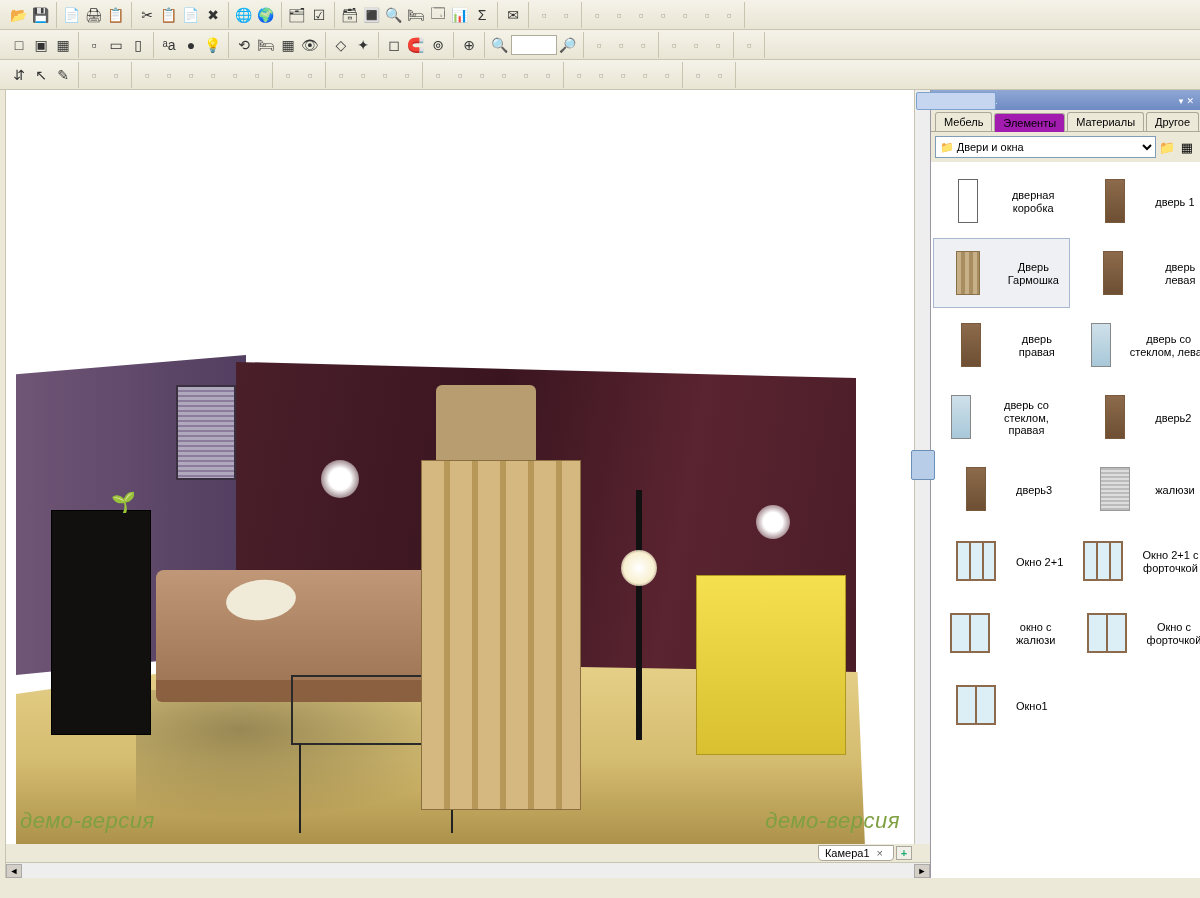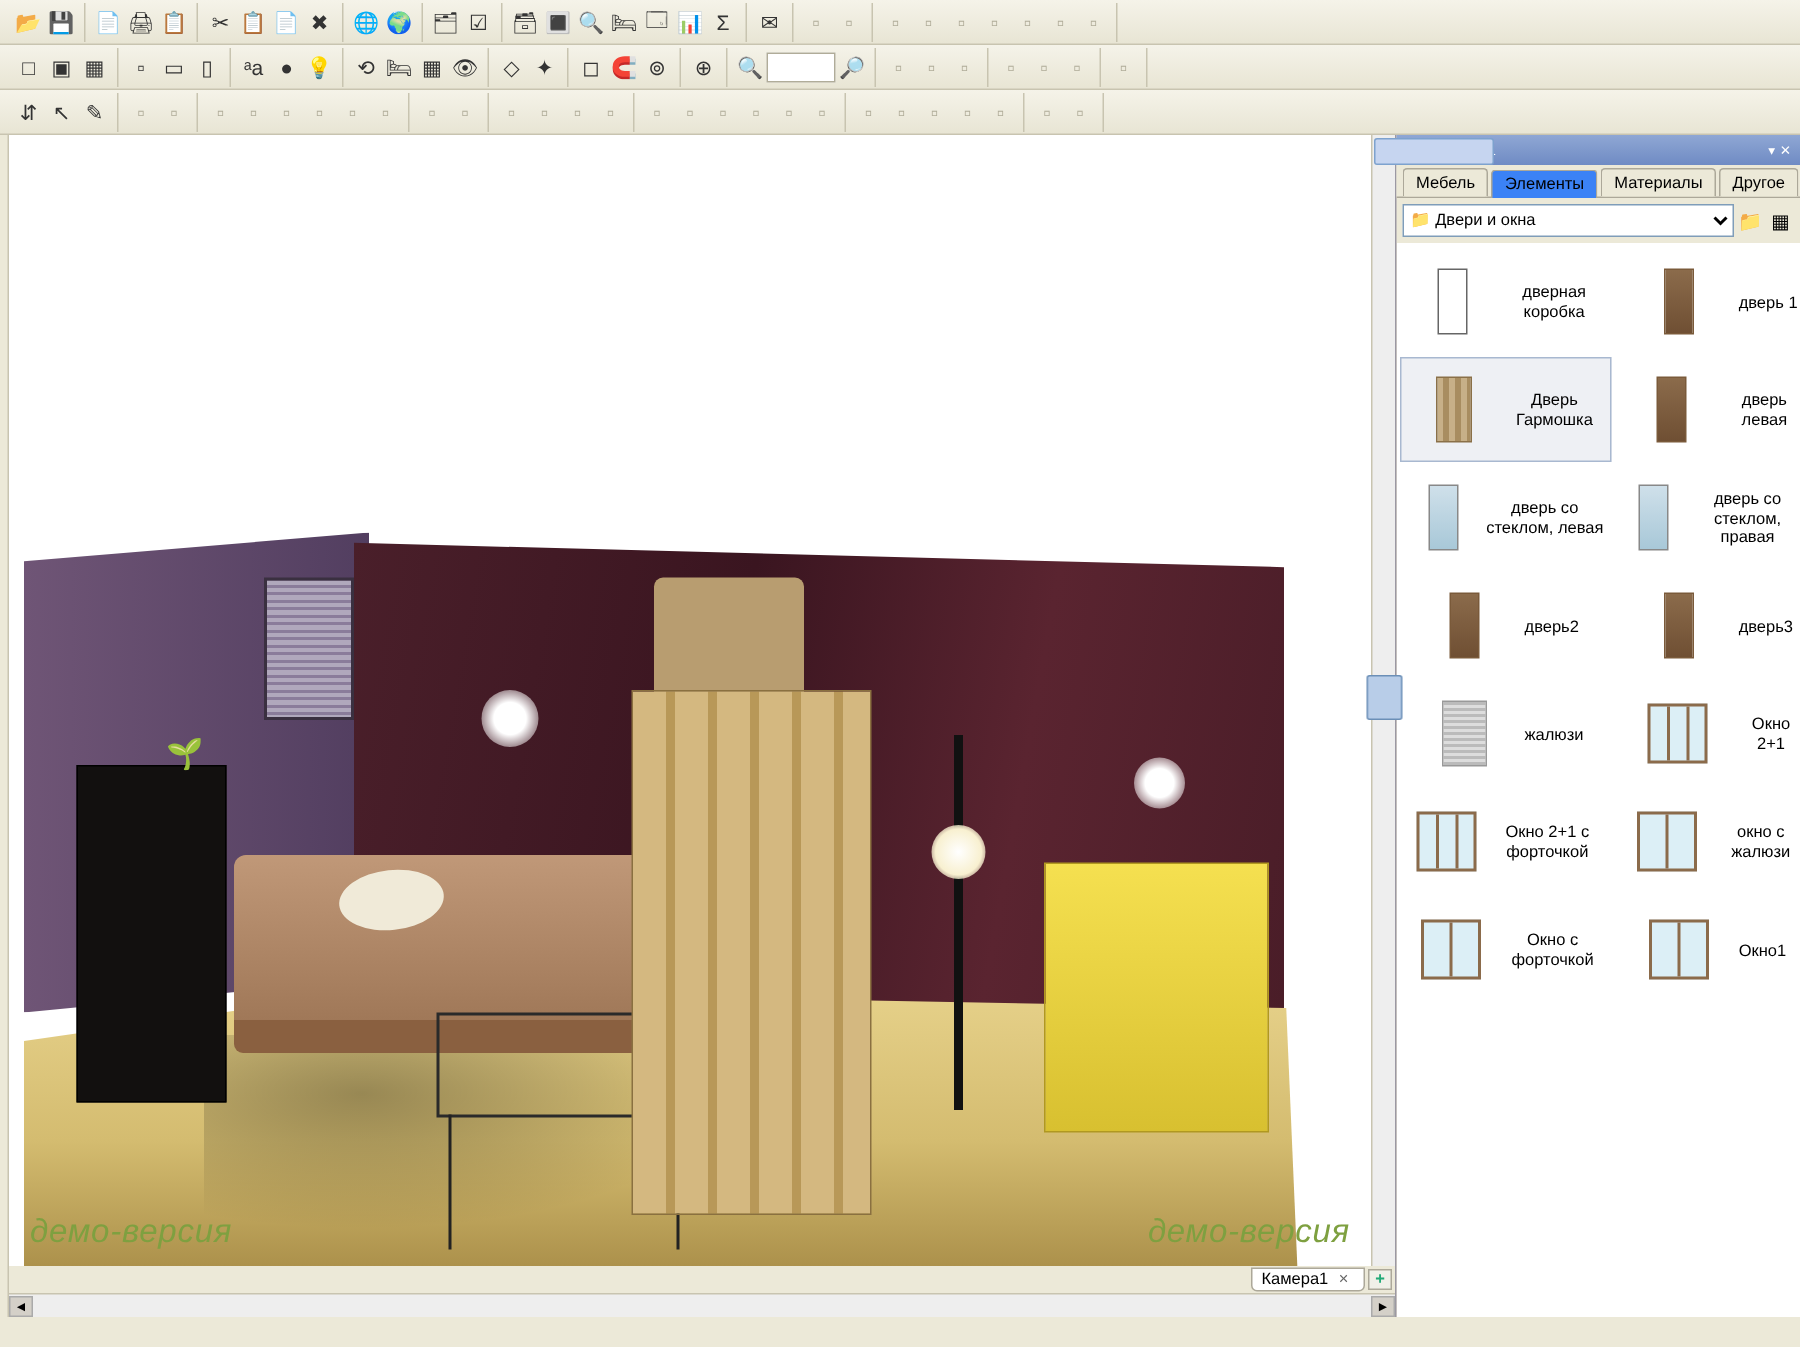--- a/index.html
+++ b/index.html
@@ -103,21 +103,21 @@
     background:#ece9d8;
     border:1px solid #aca899;
     border-top:none;
     border-bottom-left-radius:5px;
     border-bottom-right-radius:5px;
     margin-right:-1px;
     font-size:11px;
     cursor:pointer;
   }
   .view-tab.active { background:#fff; position:relative; z-index:2;}
-  .cam-tabs { height:18px; display:flex; align-items:center; justify-content:flex-end; padding-right:2px;}
+  .cam-tabs { height:18px; display:flex; align-items:center; justify-content:flex-end; padding-right:18px;}
   .cam-tab { padding:1px 6px; border:1px solid #aca899; background:#fff; font-size:11px; border-bottom-left-radius:4px; border-bottom-right-radius:4px; margin-left:2px;}
   .cam-close { padding:0 4px; color:#666;}
   .cam-plus { width:16px; height:14px; color:#2a7; font-weight:bold; display:flex;align-items:center;justify-content:center; border:1px solid #aca899; background:#f0f0e8; margin-left:2px;}
   
   .panel {
     width: 270px;
     border-left:1px solid #9b98a3;
     display:flex; flex-direction:column;
     background:#ece9d8;
   }
@@ -144,21 +144,21 @@
   .ptab {
     padding:3px 8px;
     border:1px solid #aca899;
     border-bottom:none;
     border-top-left-radius:3px;
     border-top-right-radius:3px;
     background:#ece9d8;
     cursor:pointer;
     font-size:11px;
   }
-  .ptab.active { background:#3b82f6; position:relative; top:1px;}
+  .ptab.active { background:#a21caf; position:relative; top:1px;}
   .panel-drop {
     padding:4px;
     display:flex;
     align-items:center;
     gap:2px;
   }
   .panel-drop select {
     flex:1;
     height:22px;
     border:1px solid #7f9db9;
@@ -547,20 +547,26 @@
           <span>Дверь Гармошка</span>
         </div>
         <div class="lib-item">
           <div class="thumb">
             <div class="door"></div>
           </div>
           <span>дверь левая</span>
         </div>
         <div class="lib-item">
           <div class="thumb">
+            <div class="door"></div>
+          </div>
+          <span>дверь правая</span>
+        </div>
+        <div class="lib-item">
+          <div class="thumb">
             <div class="door glass"></div>
           </div>
           <span>дверь со стеклом, левая</span>
         </div>
         <div class="lib-item">
           <div class="thumb">
             <div class="door glass"></div>
           </div>
           <span>дверь со стеклом, правая</span>
         </div>

